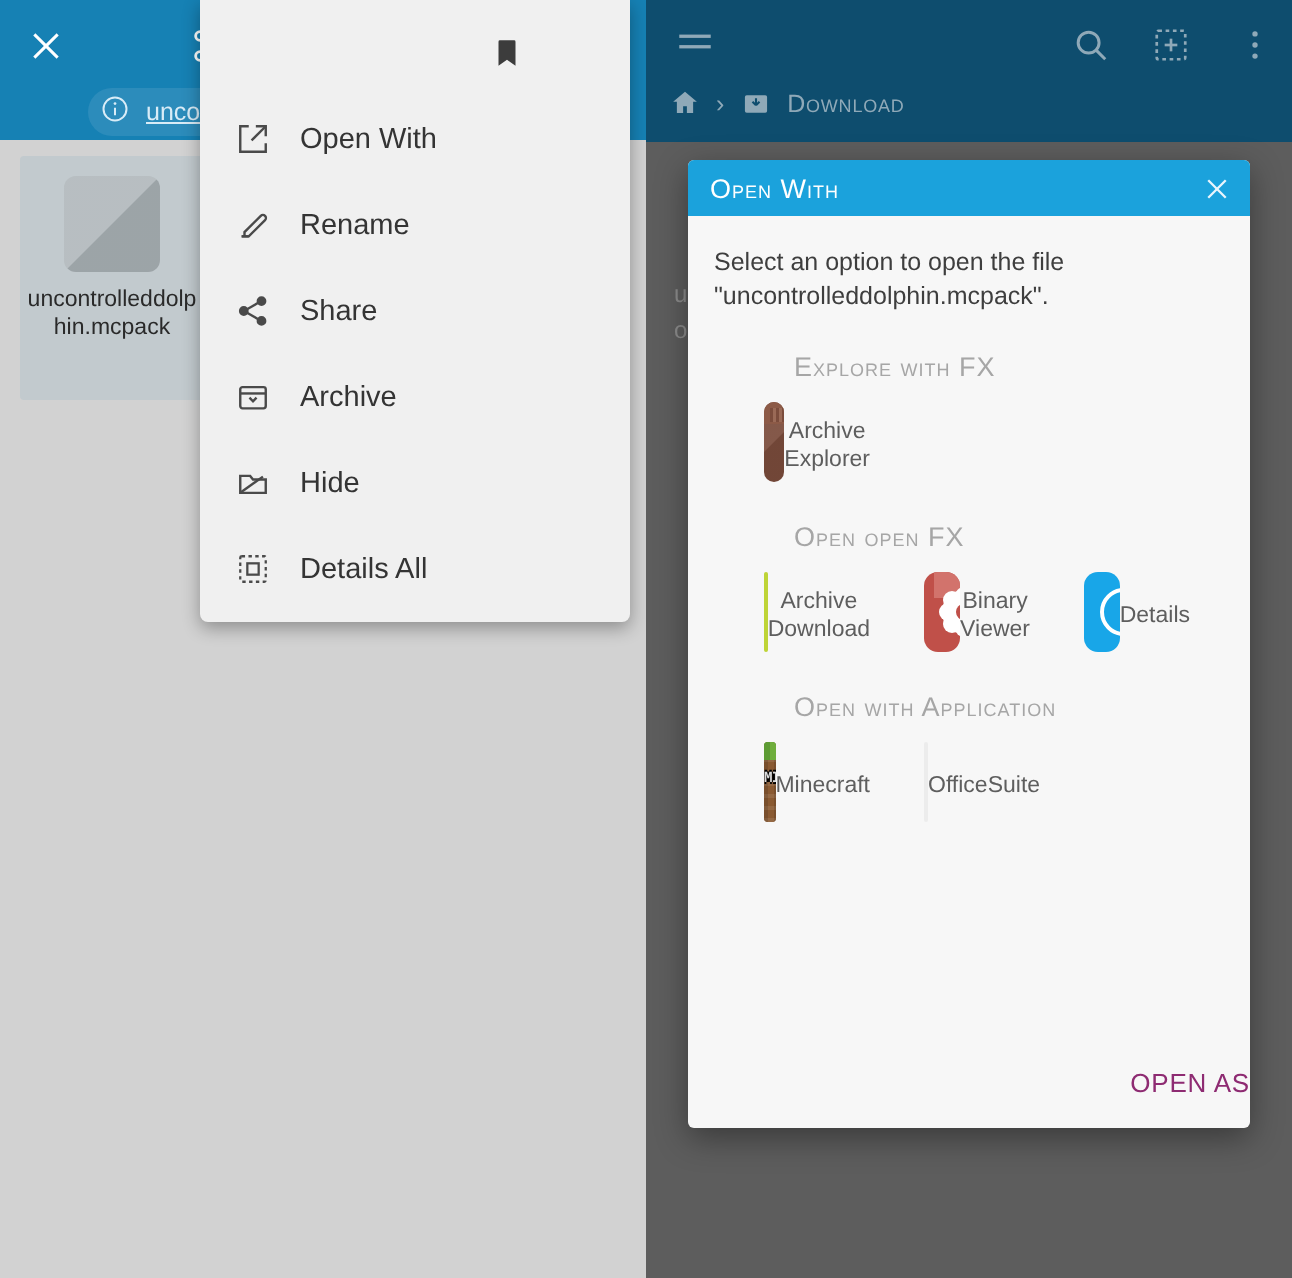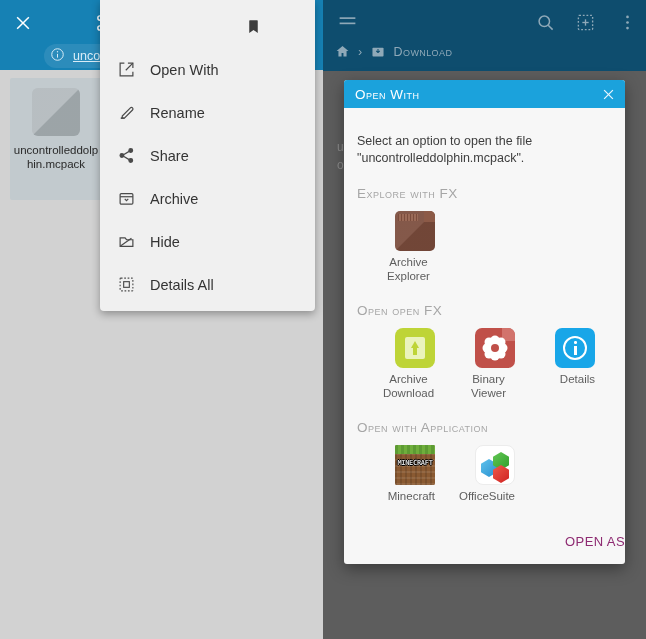--- a/index.html
+++ b/index.html
@@ -134,30 +134,30 @@
     padding: 0 8px 0 11px;
   }
   #dlg-title {
     color: #ffffff; font-size: 13.5px;
     font-variant: small-caps; letter-spacing: .5px;
   }
   #dlg-close {
     width: 18px; height: 18px; color: #eaf6fd;
     display: flex; align-items: center; justify-content: center;
   }
-  #dlg-body { padding: 25px 13px 0 13px; }
+  #dlg-body { padding: 15px 13px 0 13px; }
   #dlg-desc {
     font-size: 12.5px; line-height: 16.5px; color: #3e3e3e;
   }
   .dlg-section {
     margin-top: 20px; font-size: 13.5px; color: #a6a6a6;
-    font-variant: small-caps; letter-spacing: .5px;
+    font-variant: small-caps; letter-spacing: .5px; margin-left: 40px;
   }
   .app-row { display: flex; gap: 27px; margin-top: 10px; padding-left: 25px; }
-  .app-item { width: 53px; display: flex; flex-direction: column; align-items: flex-end; }
+  .app-item { width: 53px; display: flex; flex-direction: row; align-items: center; }
   .app-ico {
     width: 40px; height: 40px; border-radius: 7px;
     position: relative; overflow: hidden;
   }
   .app-label {
     margin-top: 5px; font-size: 11.5px; line-height: 13.5px;
     color: #5e5e5e; text-align: center;
   }
 
   

